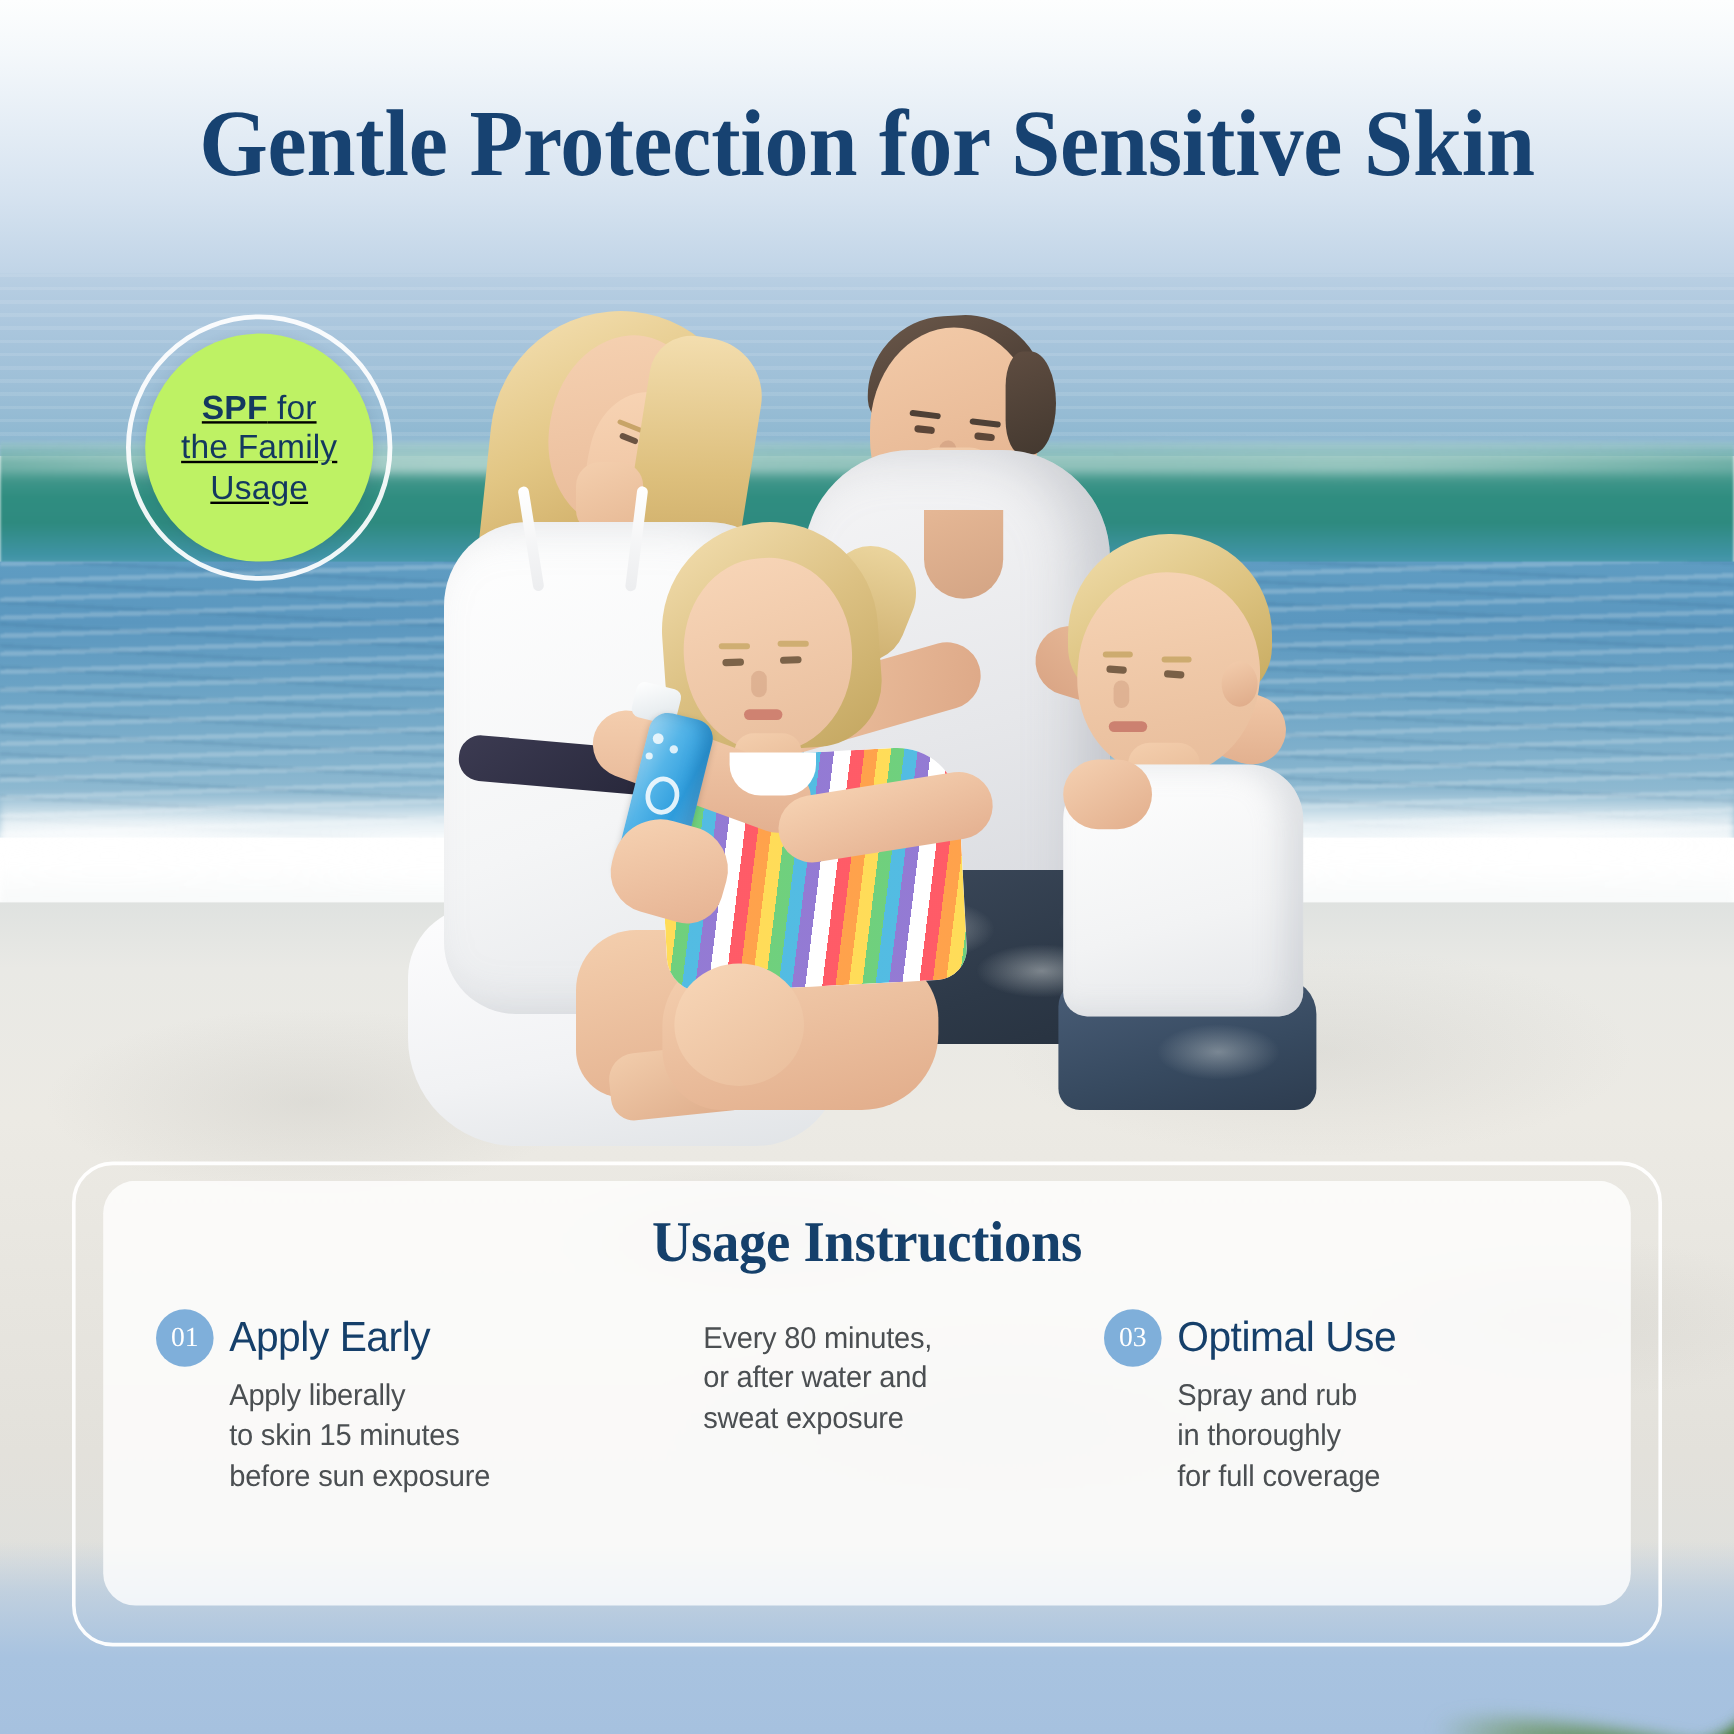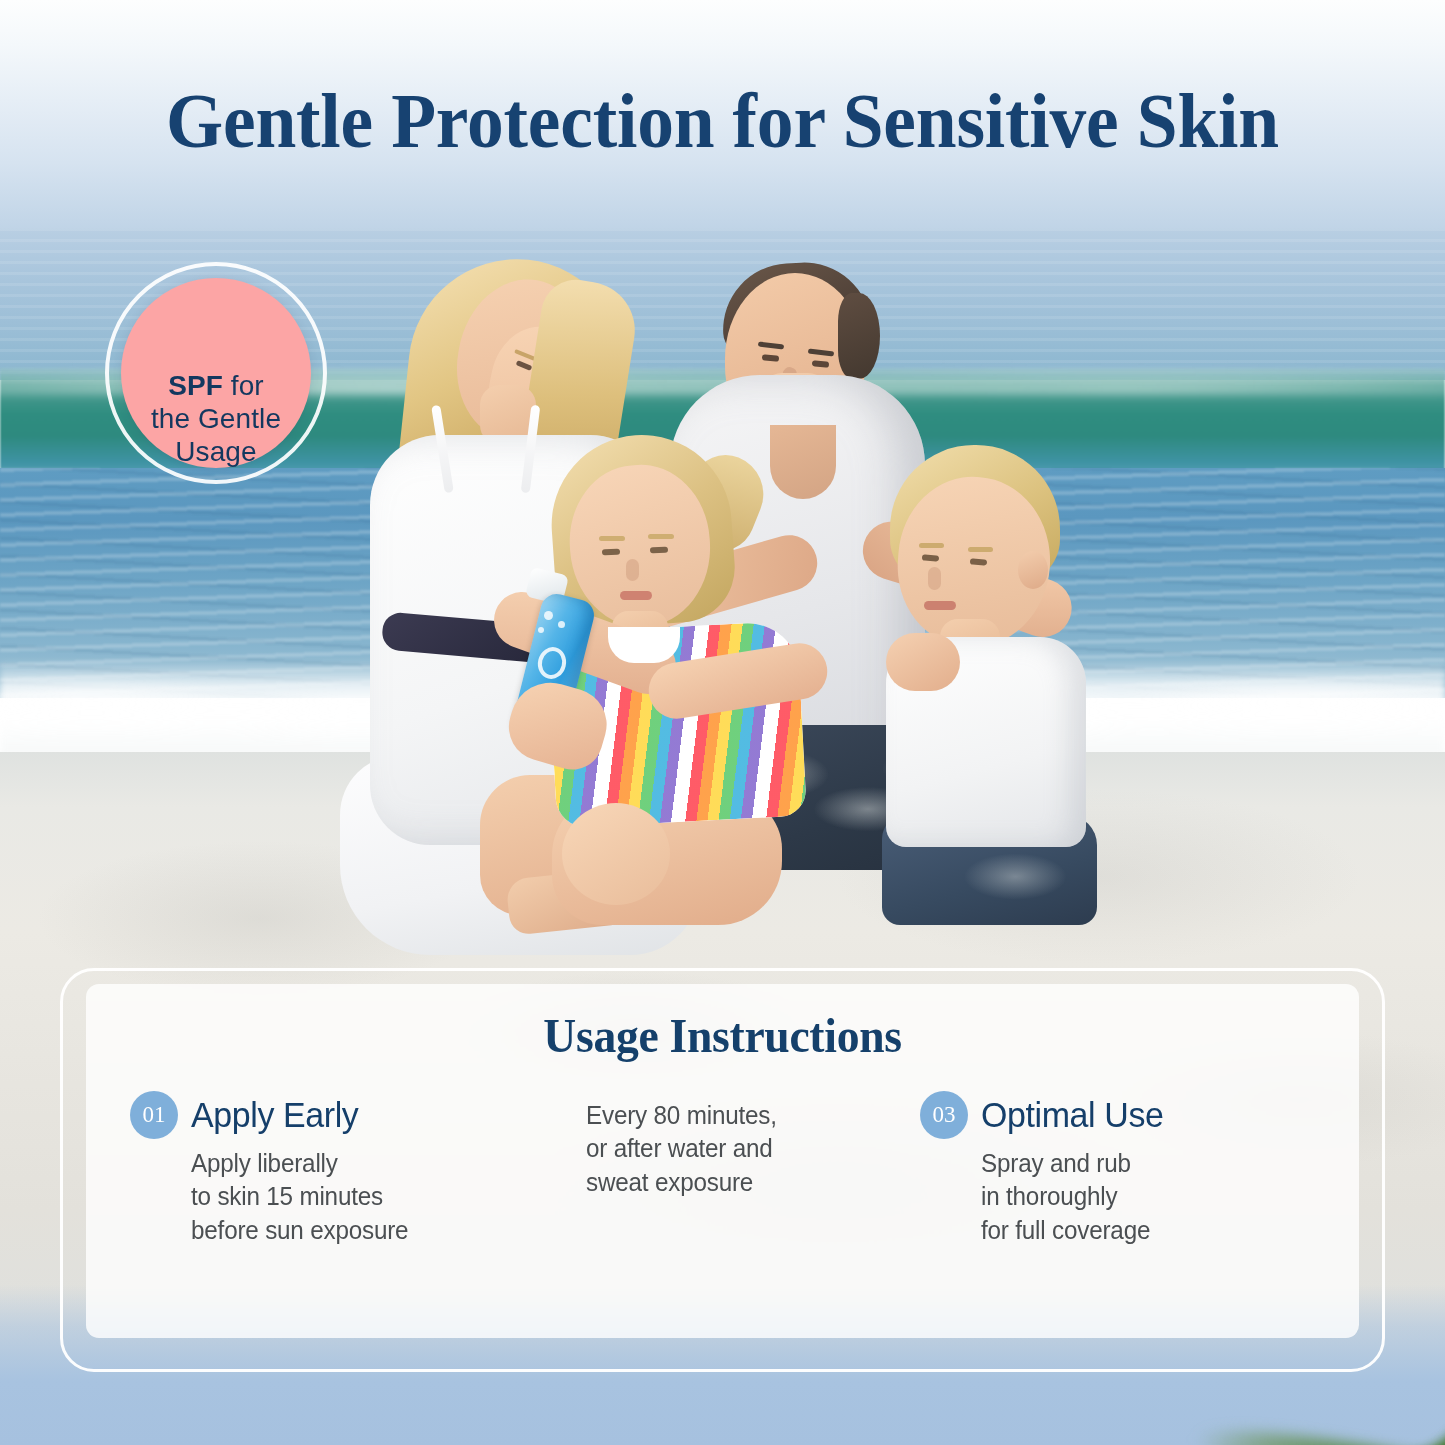--- a/index.html
+++ b/index.html
@@ -416,23 +416,24 @@
   
   .spf-badge{
     position:absolute; left:105px; top:262px; width:222px; height:222px;
   }
   .spf-ring{
     position:absolute; inset:0; border-radius:50%;
     border:4px solid rgba(255,255,255,.92);
   }
   .spf-circle{
     position:absolute; inset:16px; border-radius:50%;
-    background:#fca5a5;
-    display:flex; align-items:flex-end; justify-content:center;
+    background:#bef264;
+    display:flex; align-items:center; justify-content:center;
     box-shadow:0 2px 10px rgba(40,60,90,.12);
+    text-decoration:underline;
   }
   .spf-text{
     text-align:center; line-height:1.18;
     color:#13385f; font-size:28px; letter-spacing:.1px;
     padding:0 16px;
   }
   .spf-text b{ font-weight:700; }
 
   
   .headline{
@@ -447,21 +448,21 @@
 
   
   .card-outer{
     position:absolute; left:60px; top:968px; right:60px; height:404px;
     border:3px solid rgba(255,255,255,.96);
     border-radius:34px;
   }
   .card-inner{
     position:absolute; left:86px; top:984px; right:86px; height:354px;
     background:rgba(255,255,255,.80);
-    border-radius:13px;
+    border-radius:27px;
     padding:24px 0 0 0;
     backdrop-filter:blur(1px);
   }
   .card-title{
     text-align:center;
     font-family:"Liberation Serif", serif;
     font-size:48px; font-weight:700; color:#15406B;
     letter-spacing:-0.3px;
     transform:scaleX(.95);
     margin-bottom:28px;
@@ -596,21 +597,21 @@
     <div class="p mom-hand"></div>
   </div>
 
   <div class="headline">Gentle Protection for Sensitive Skin</div>
 
   <div class="spf-badge">
     <div class="spf-ring"></div>
     <div class="spf-circle">
       <div class="spf-text">
         <span><b>SPF</b><span> for</span></span><br>
-        <span>the Gentle</span><br>
+        <span>the Family</span><br>
         <span>Usage</span>
       </div>
     </div>
   </div>
 
   <div class="card-outer"></div>
 
   <div class="card-inner">
     <div class="card-title">Usage Instructions</div>
 

